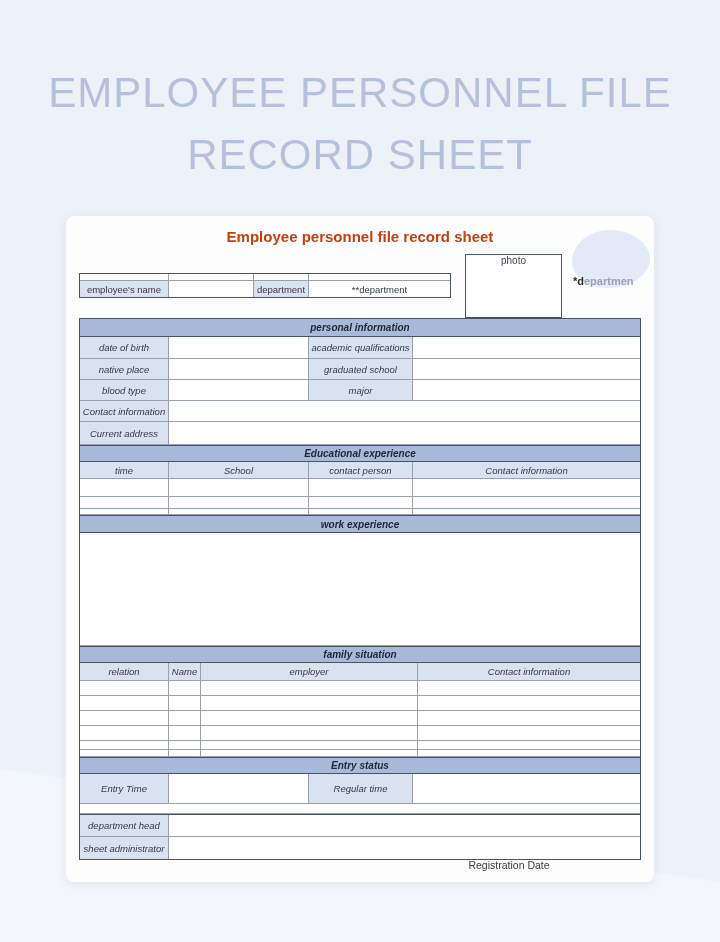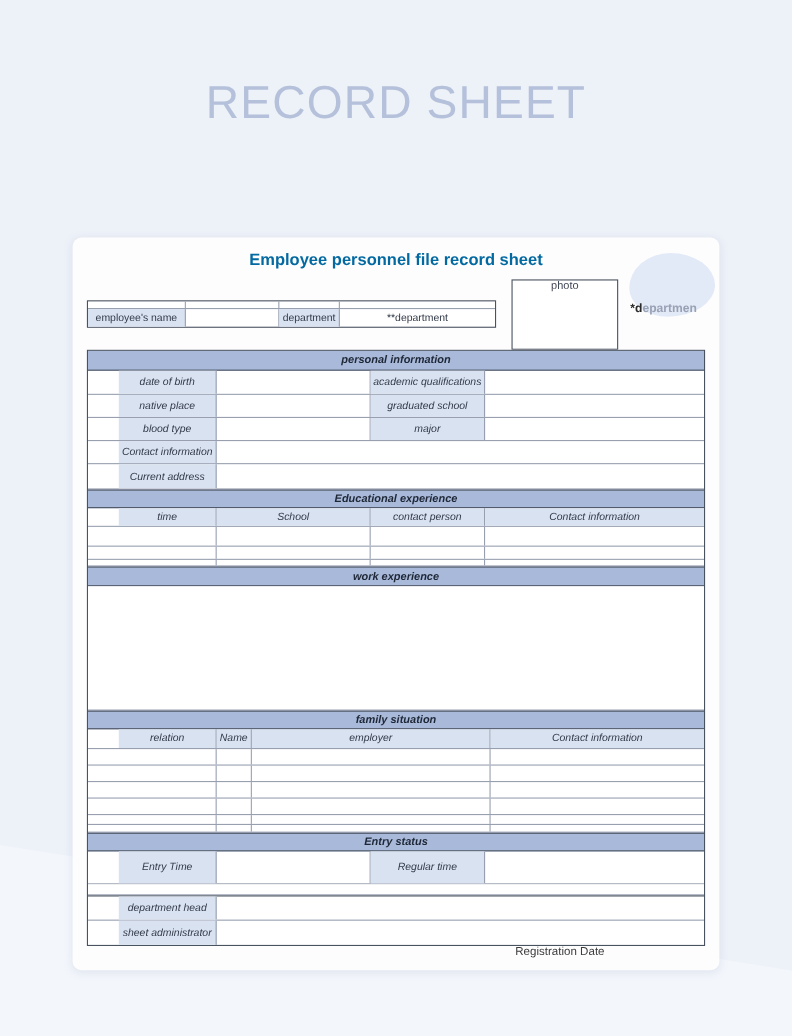--- a/index.html
+++ b/index.html
@@ -38,21 +38,21 @@
     position:absolute;left:66px;top:216px;width:588px;height:666px;
     background:#fdfdfe;
     border-radius:8px;
     box-shadow:0 2px 8px rgba(140,155,190,0.18);
     overflow:hidden;
     z-index:2;
   }
   .form-title{
     position:absolute;top:12px;left:0;width:588px;
     text-align:center;
-    font-size:15px;font-weight:700;color:#0369a1;
+    font-size:15px;font-weight:700;color:#c2410c;
   }
   .blob{
     position:absolute;left:506px;top:14px;width:78px;height:58px;
     background:#e3eaf7;
     border-radius:48% 52% 55% 45% / 55% 50% 50% 45%;
   }
   .dept-note{
     position:absolute;left:507px;top:37px;
     font-size:11px;white-space:nowrap;margin-top:22px;
   }
@@ -73,21 +73,21 @@
   }
   .mini-row{display:grid;grid-template-columns:89px 85px 55px 1fr;border-bottom:1px solid var(--bl);}
   .mini-row:last-child{border-bottom:none;}
   
   .main-table{
     position:absolute;left:13px;top:102px;width:562px;
     border:1.5px solid var(--bd);
     background:#fff;
     font-style:italic;
   }
-  .row{display:grid;grid-template-columns:89px 140px 104px 1fr;border-bottom:1px solid var(--bl);padding-left:28px;}
+  .row{display:grid;grid-template-columns:89px 140px 104px 1fr;border-bottom:1px solid var(--bl);}
   .row.full{grid-template-columns:89px 1fr;}
   .row.fam{grid-template-columns:89px 32px 217px 1fr;}
   .row:last-child{border-bottom:none;}
   .cell{
     border-right:1px solid var(--bl);
     display:flex;align-items:center;justify-content:center;
     font-size:9.5px;color:var(--labeltxt);
     overflow:hidden;white-space:nowrap;
   }
   .cell:last-child{border-right:none;}
@@ -106,20 +106,21 @@
     position:absolute;top:643px;left:260px;width:366px;
     text-align:center;font-size:10.5px;color:#3c3c3c;
   }
 </style>
 </head>
 <body>
 
 <div class="bg-wedge"></div>
 
 <div class="page-title">
+  <div>EMPLOYEE PERSONNEL FILE</div>
   <div>RECORD SHEET</div>
 </div>
 
 <div class="card">
 
   <div class="form-title">Employee personnel file record sheet</div>
 
   <div class="blob"></div>
   <div class="dept-note"><span class="b">*d</span><span class="g">epartmen</span></div>
 

